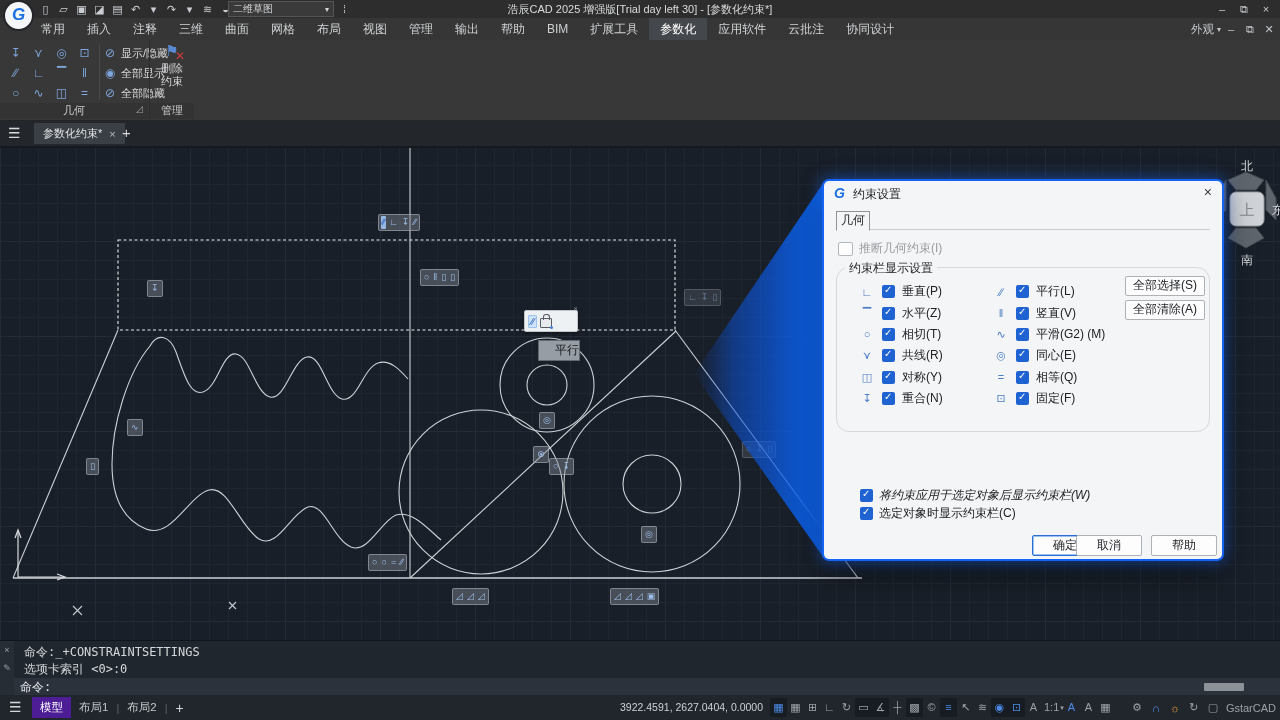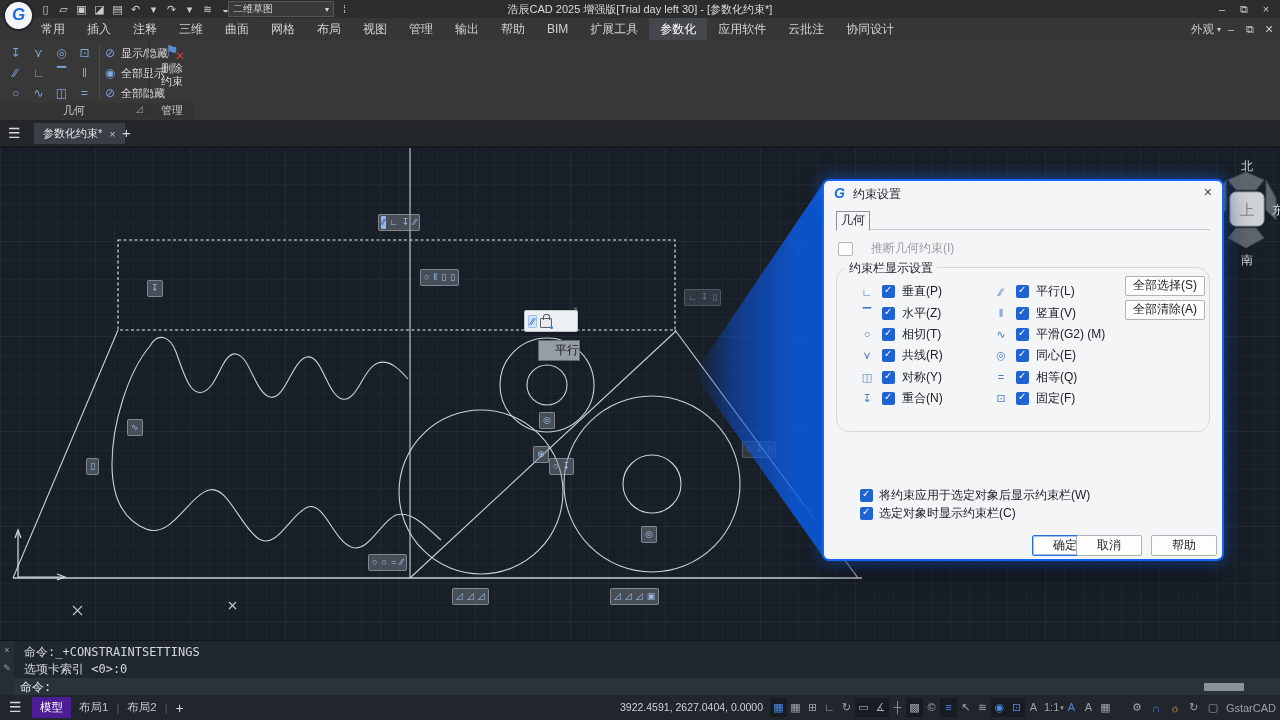--- a/index.html
+++ b/index.html
@@ -87,21 +87,21 @@
   #dialog{position:absolute;left:824px;top:181px;width:398px;height:378px;background:#f4f5f6;border-radius:5px;z-index:20;
     box-shadow:0 0 0 2px #1463f2,0 0 16px 3px rgba(30,110,255,0.55),0 12px 30px rgba(0,0,0,0.55);
     font-size:12px;color:#24262a;}
   #dlg-title{position:absolute;left:0;top:0;width:100%;height:24px;}
   #dlg-logo{position:absolute;left:10px;top:4px;color:#1c6fe0;font-weight:bold;font-style:italic;font-size:14px;}
   #dlg-title-text{position:absolute;left:29px;top:5px;font-size:12px;color:#202226;}
   #dlg-close{position:absolute;right:10px;top:3px;color:#3a3d41;font-size:14px;cursor:default;}
   #dlg-tab{position:absolute;left:12px;top:30px;width:32px;height:18px;border:1px solid #8f9296;border-bottom:1px solid #f4f5f6;
     background:#f4f5f6;text-align:center;line-height:17px;font-size:12px;z-index:2;}
   #dlg-tabline{position:absolute;left:12px;top:48px;width:374px;height:1px;background:#c9cbce;z-index:1;}
-  #infer-row{position:absolute;left:14px;top:59px;display:flex;align-items:center;gap:18px;color:#9a9da1;}
+  #infer-row{position:absolute;left:14px;top:59px;display:flex;align-items:center;gap:6px;color:#9a9da1;}
   .cbx{display:inline-block;width:13px;height:13px;border-radius:2px;background:#1f63d2;position:relative;flex:0 0 13px;}
   .cbx:after{content:'✓';position:absolute;left:2px;top:-1px;color:#fff;font-size:10px;font-weight:bold;}
   .cbx.un{background:#fdfdfd;border:1px solid #b3b6ba;width:12px;height:12px;}
   .cbx.un:after{content:'';}
   .grp{position:absolute;border:1px solid #d6d8da;border-radius:13px;}
   .grp .legend{position:absolute;left:8px;top:-8px;background:#f4f5f6;padding:0 4px;font-size:12px;color:#24262a;}
   #grp1{left:12px;top:86px;width:372px;height:163px;}
   .ccol{position:absolute;top:13px;display:flex;flex-direction:column;}
   .crow{display:flex;align-items:center;gap:7px;height:21.4px;}
   .crow .cicon{width:16px;text-align:center;color:#4a7cc4;font-size:11px;}
@@ -112,21 +112,21 @@
     text-align:center;line-height:17px;font-size:12px;color:#202226;cursor:default;}
   #btn-select-all{top:8px;}
   #btn-clear-all{top:32px;}
   .chkrow{position:absolute;display:flex;align-items:center;gap:6px;color:#202226;white-space:nowrap;}
   #chk-plane{left:22px;top:223px;}
   #grp2{left:12px;top:261px;width:372px;height:36px;}
   #transp-input{position:absolute;left:10px;top:10px;width:52px;height:15px;border:1px solid #9b9ea2;background:#fff;
     font-size:11px;padding:0 3px;font-family:"Liberation Sans",sans-serif;}
   #slider{position:absolute;left:104px;top:18px;width:152px;height:3px;background:#c7ccd1;border-radius:2px;}
   #slider .thumb{position:absolute;left:70px;top:-6px;width:8px;height:14px;background:#1f63d2;border-radius:2px;}
-  #chk-apply{left:36px;top:306px;}
+  #chk-apply{left:36px;top:306px;font-style:italic;}
   #chk-show{left:36px;top:324px;}
   .dlgbtn{position:absolute;top:354px;width:64px;height:19px;background:#fdfdfd;border:1px solid #aeb1b5;border-radius:2px;
     text-align:center;line-height:18px;font-size:12px;cursor:default;}
   #btn-ok{left:176px;border:1px solid #2a6fd6;box-shadow:0 0 0 1px #9cc0f0 inset;margin-left:32px;}
   #btn-cancel{left:252px;}
   #btn-help{left:327px;}
 
   
   #cmd{position:absolute;left:0;top:640px;width:1280px;height:55px;background:#20262d;z-index:26;border-top:1px solid #11151a;}
   #cmd-side{position:absolute;left:0;top:0;width:14px;height:55px;background:#272d35;display:flex;flex-direction:column;

